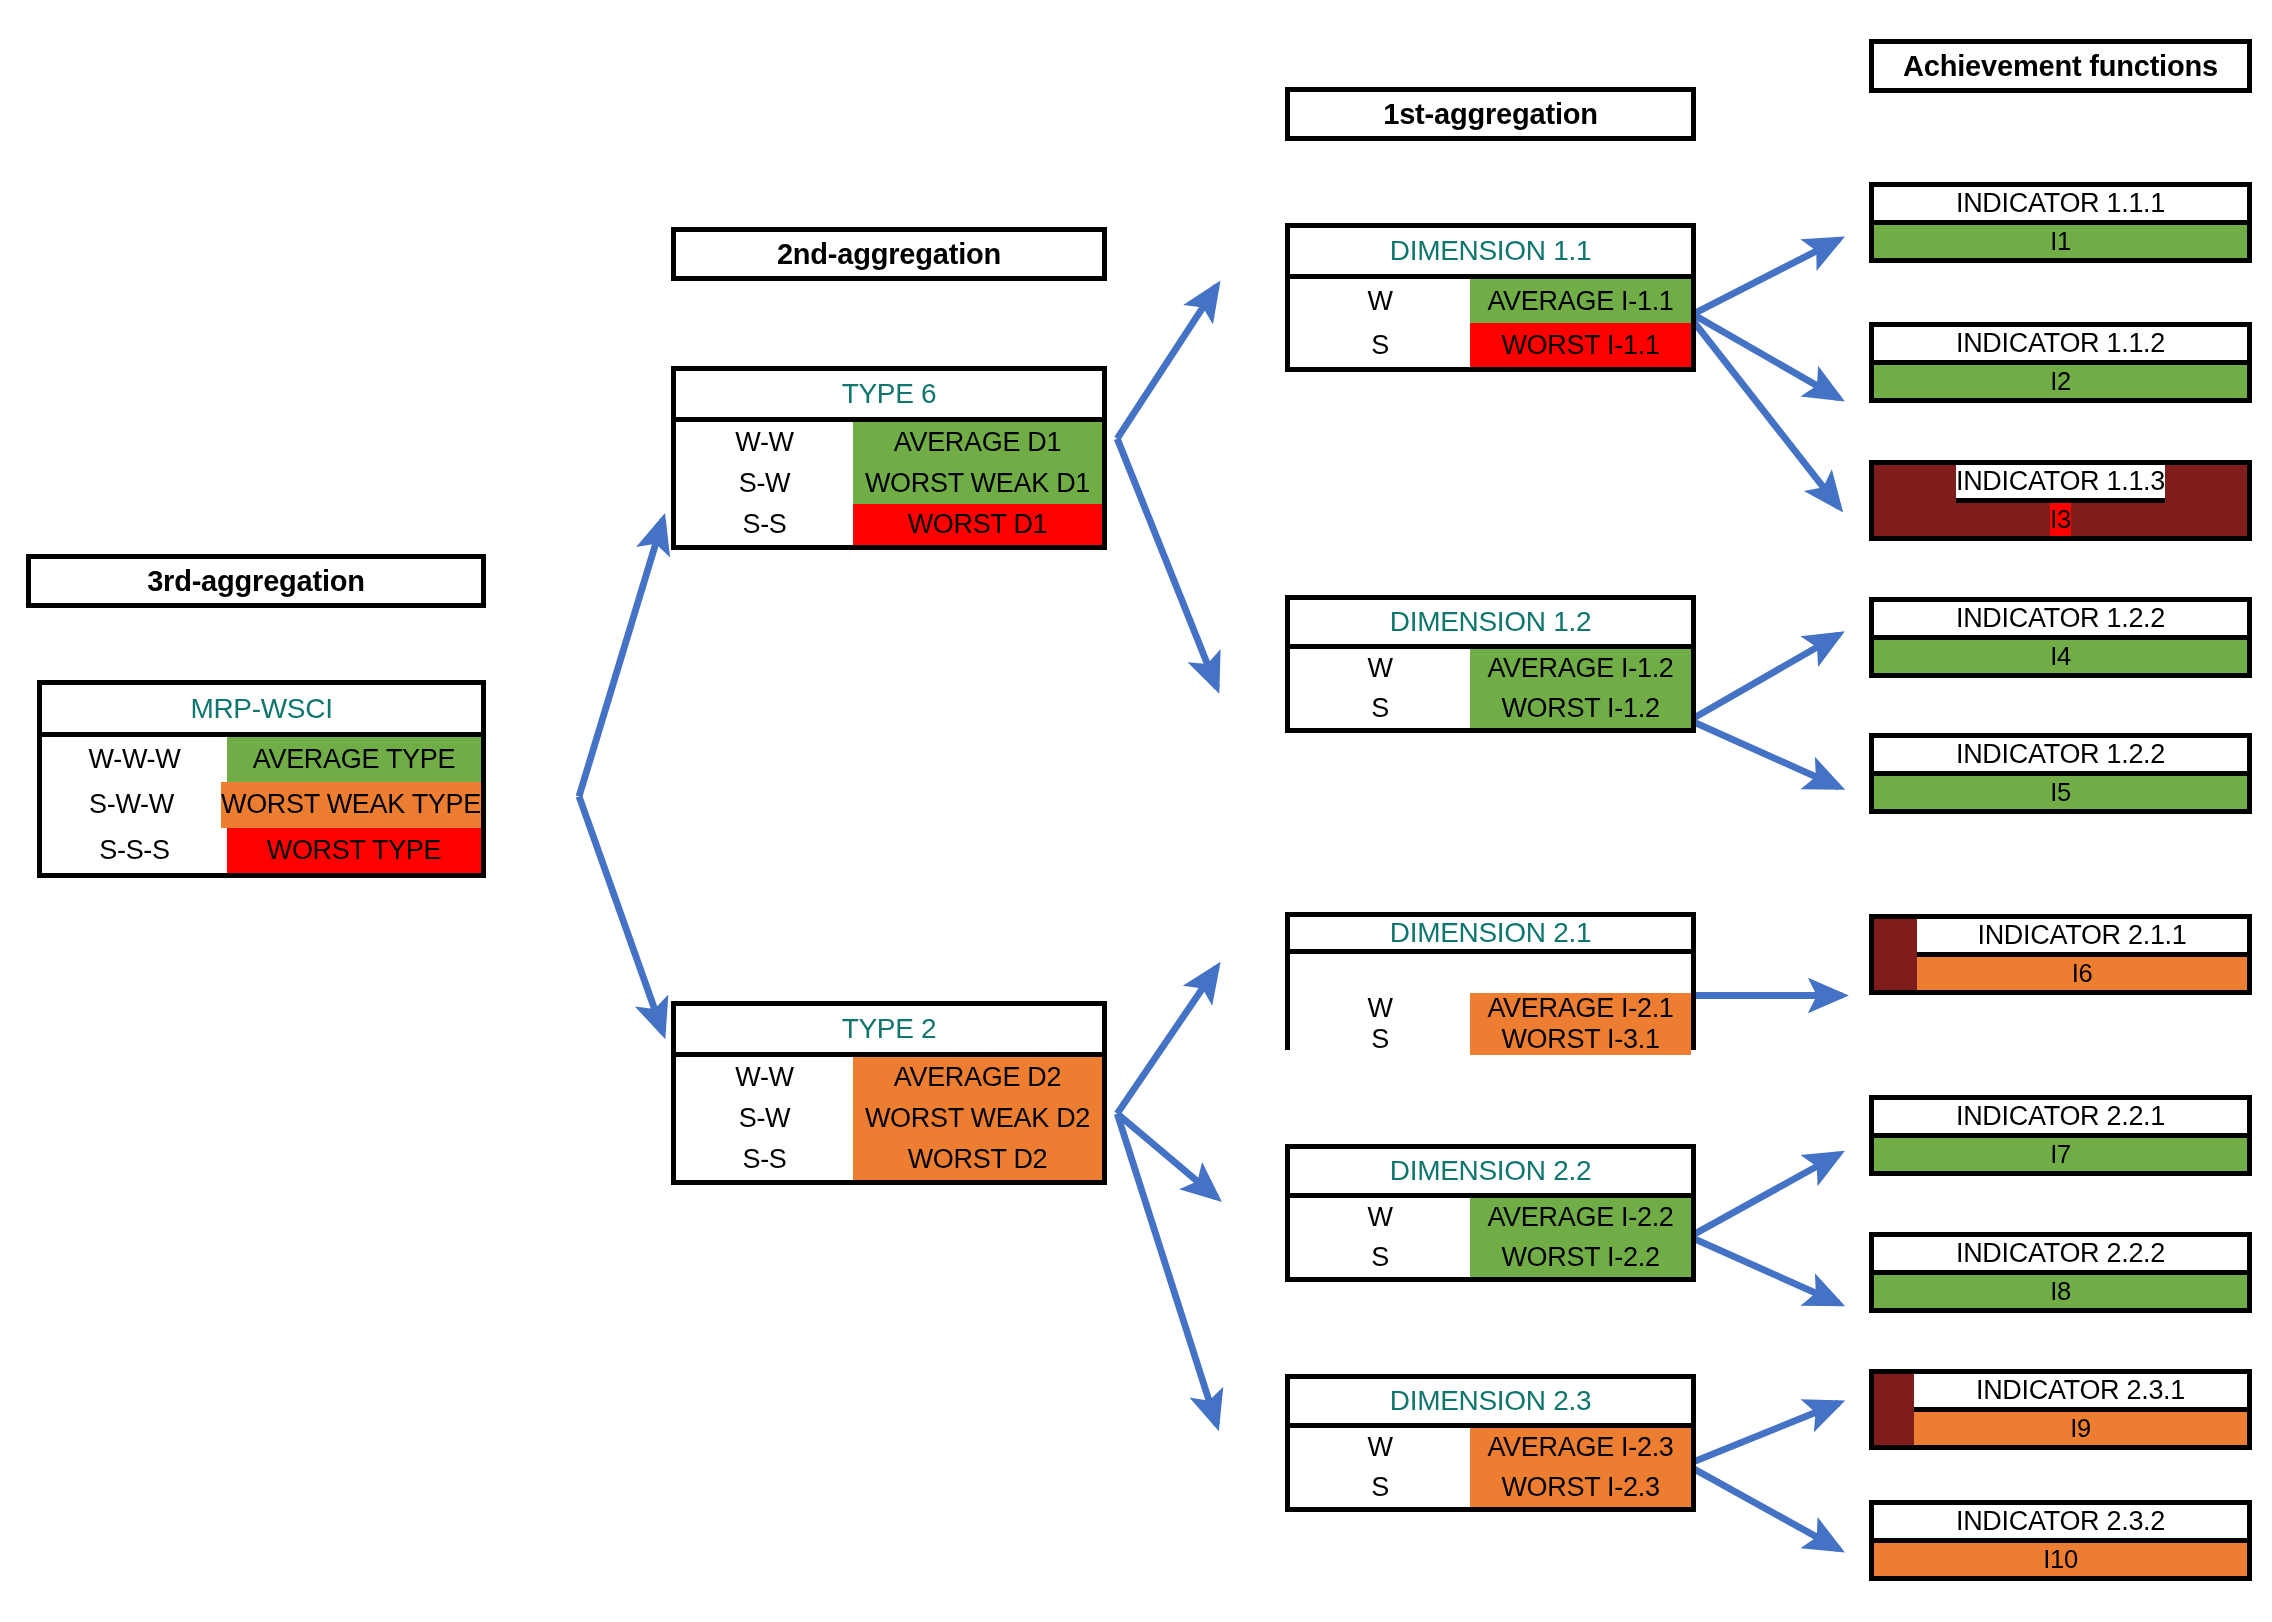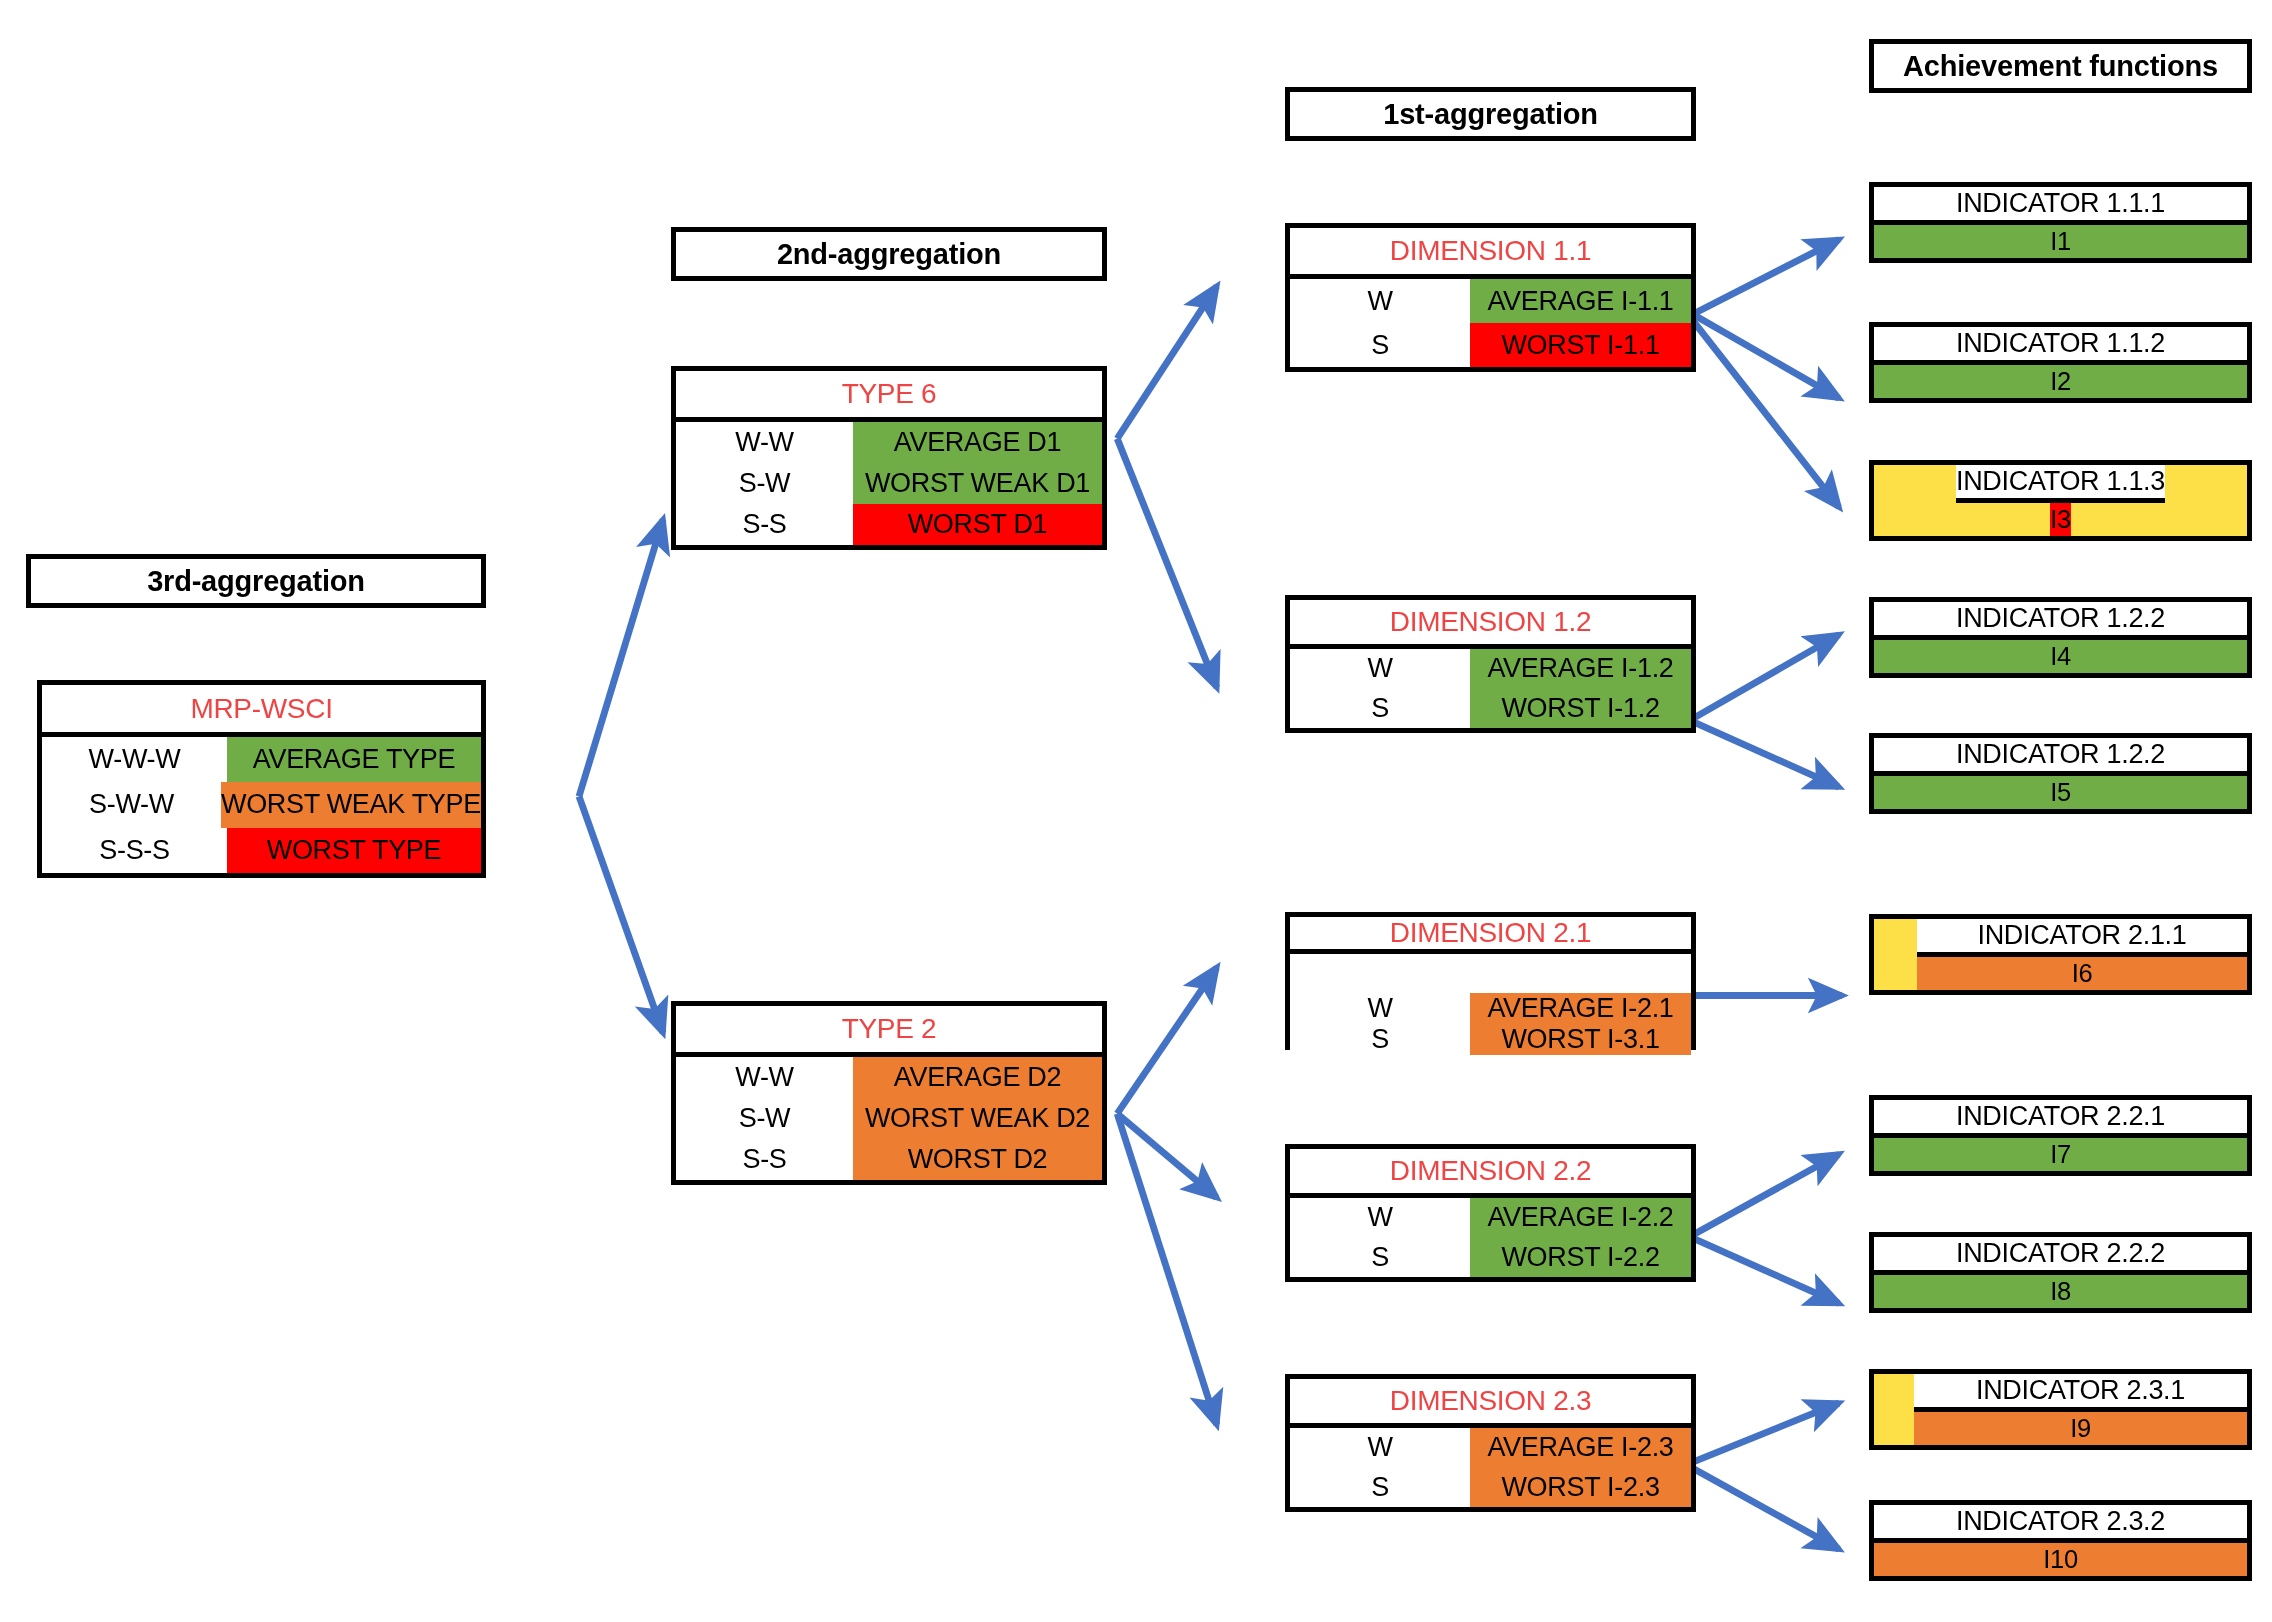--- a/index.html
+++ b/index.html
@@ -42,21 +42,21 @@
     flex-direction: column;
     z-index: 5;
   }
   .node-title {
     box-sizing: border-box;
     border-bottom: 5.6px solid #000000;
     display: flex;
     align-items: center;
     justify-content: center;
     font-size: 28px;
-    color: #ef4444;
+    color: #0f766e;
     background: #ffffff;
     letter-spacing: -0.3px;
     white-space: nowrap;
   }
   .node-body {
     flex: 1;
     display: flex;
     flex-direction: column;
   }
   .node-row {
@@ -85,21 +85,21 @@
     font-size: 27px;
     color: #000000;
     letter-spacing: -0.3px;
     white-space: nowrap;
   }
   
   .ind {
     position: absolute;
     box-sizing: border-box;
     border: 5.6px solid #000000;
-    background: #fde047;
+    background: #7f1d1d;
     display: flex;
     flex-direction: column;
     z-index: 5;
   }
   .ind-title {
     box-sizing: border-box;
     flex: 1;
     border-bottom: 5.6px solid #000000;
     display: flex;
     align-items: center;

